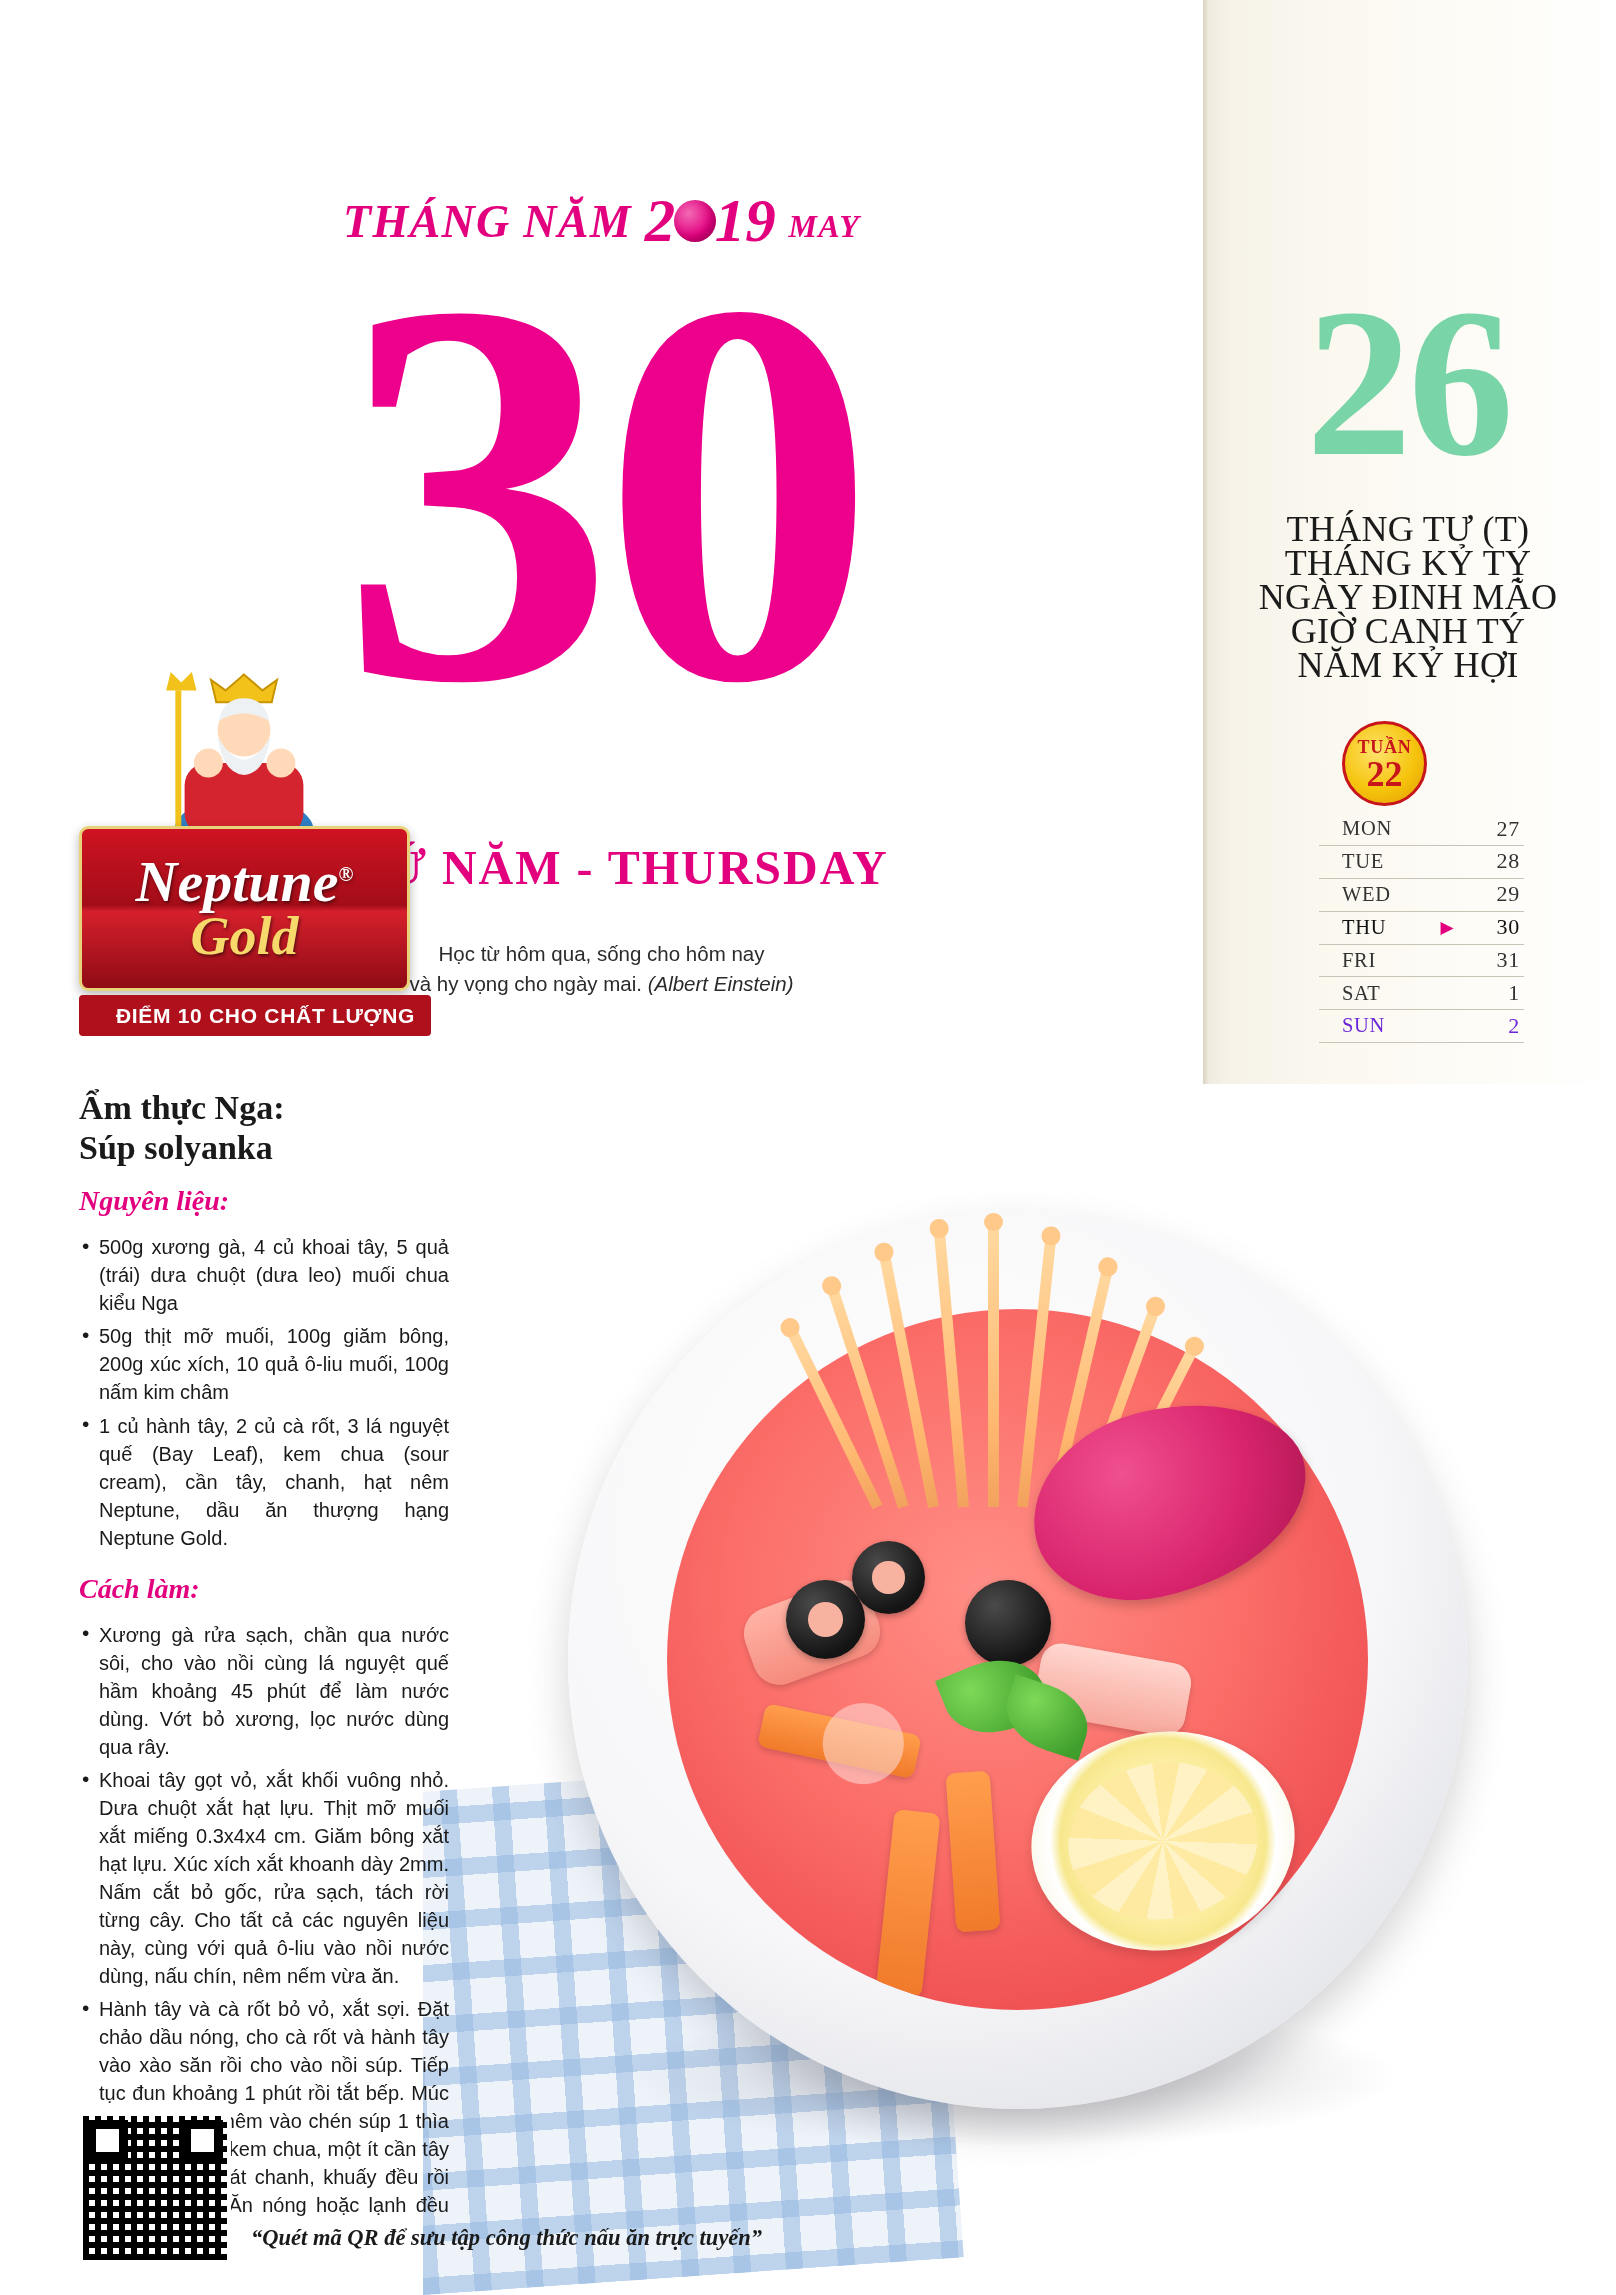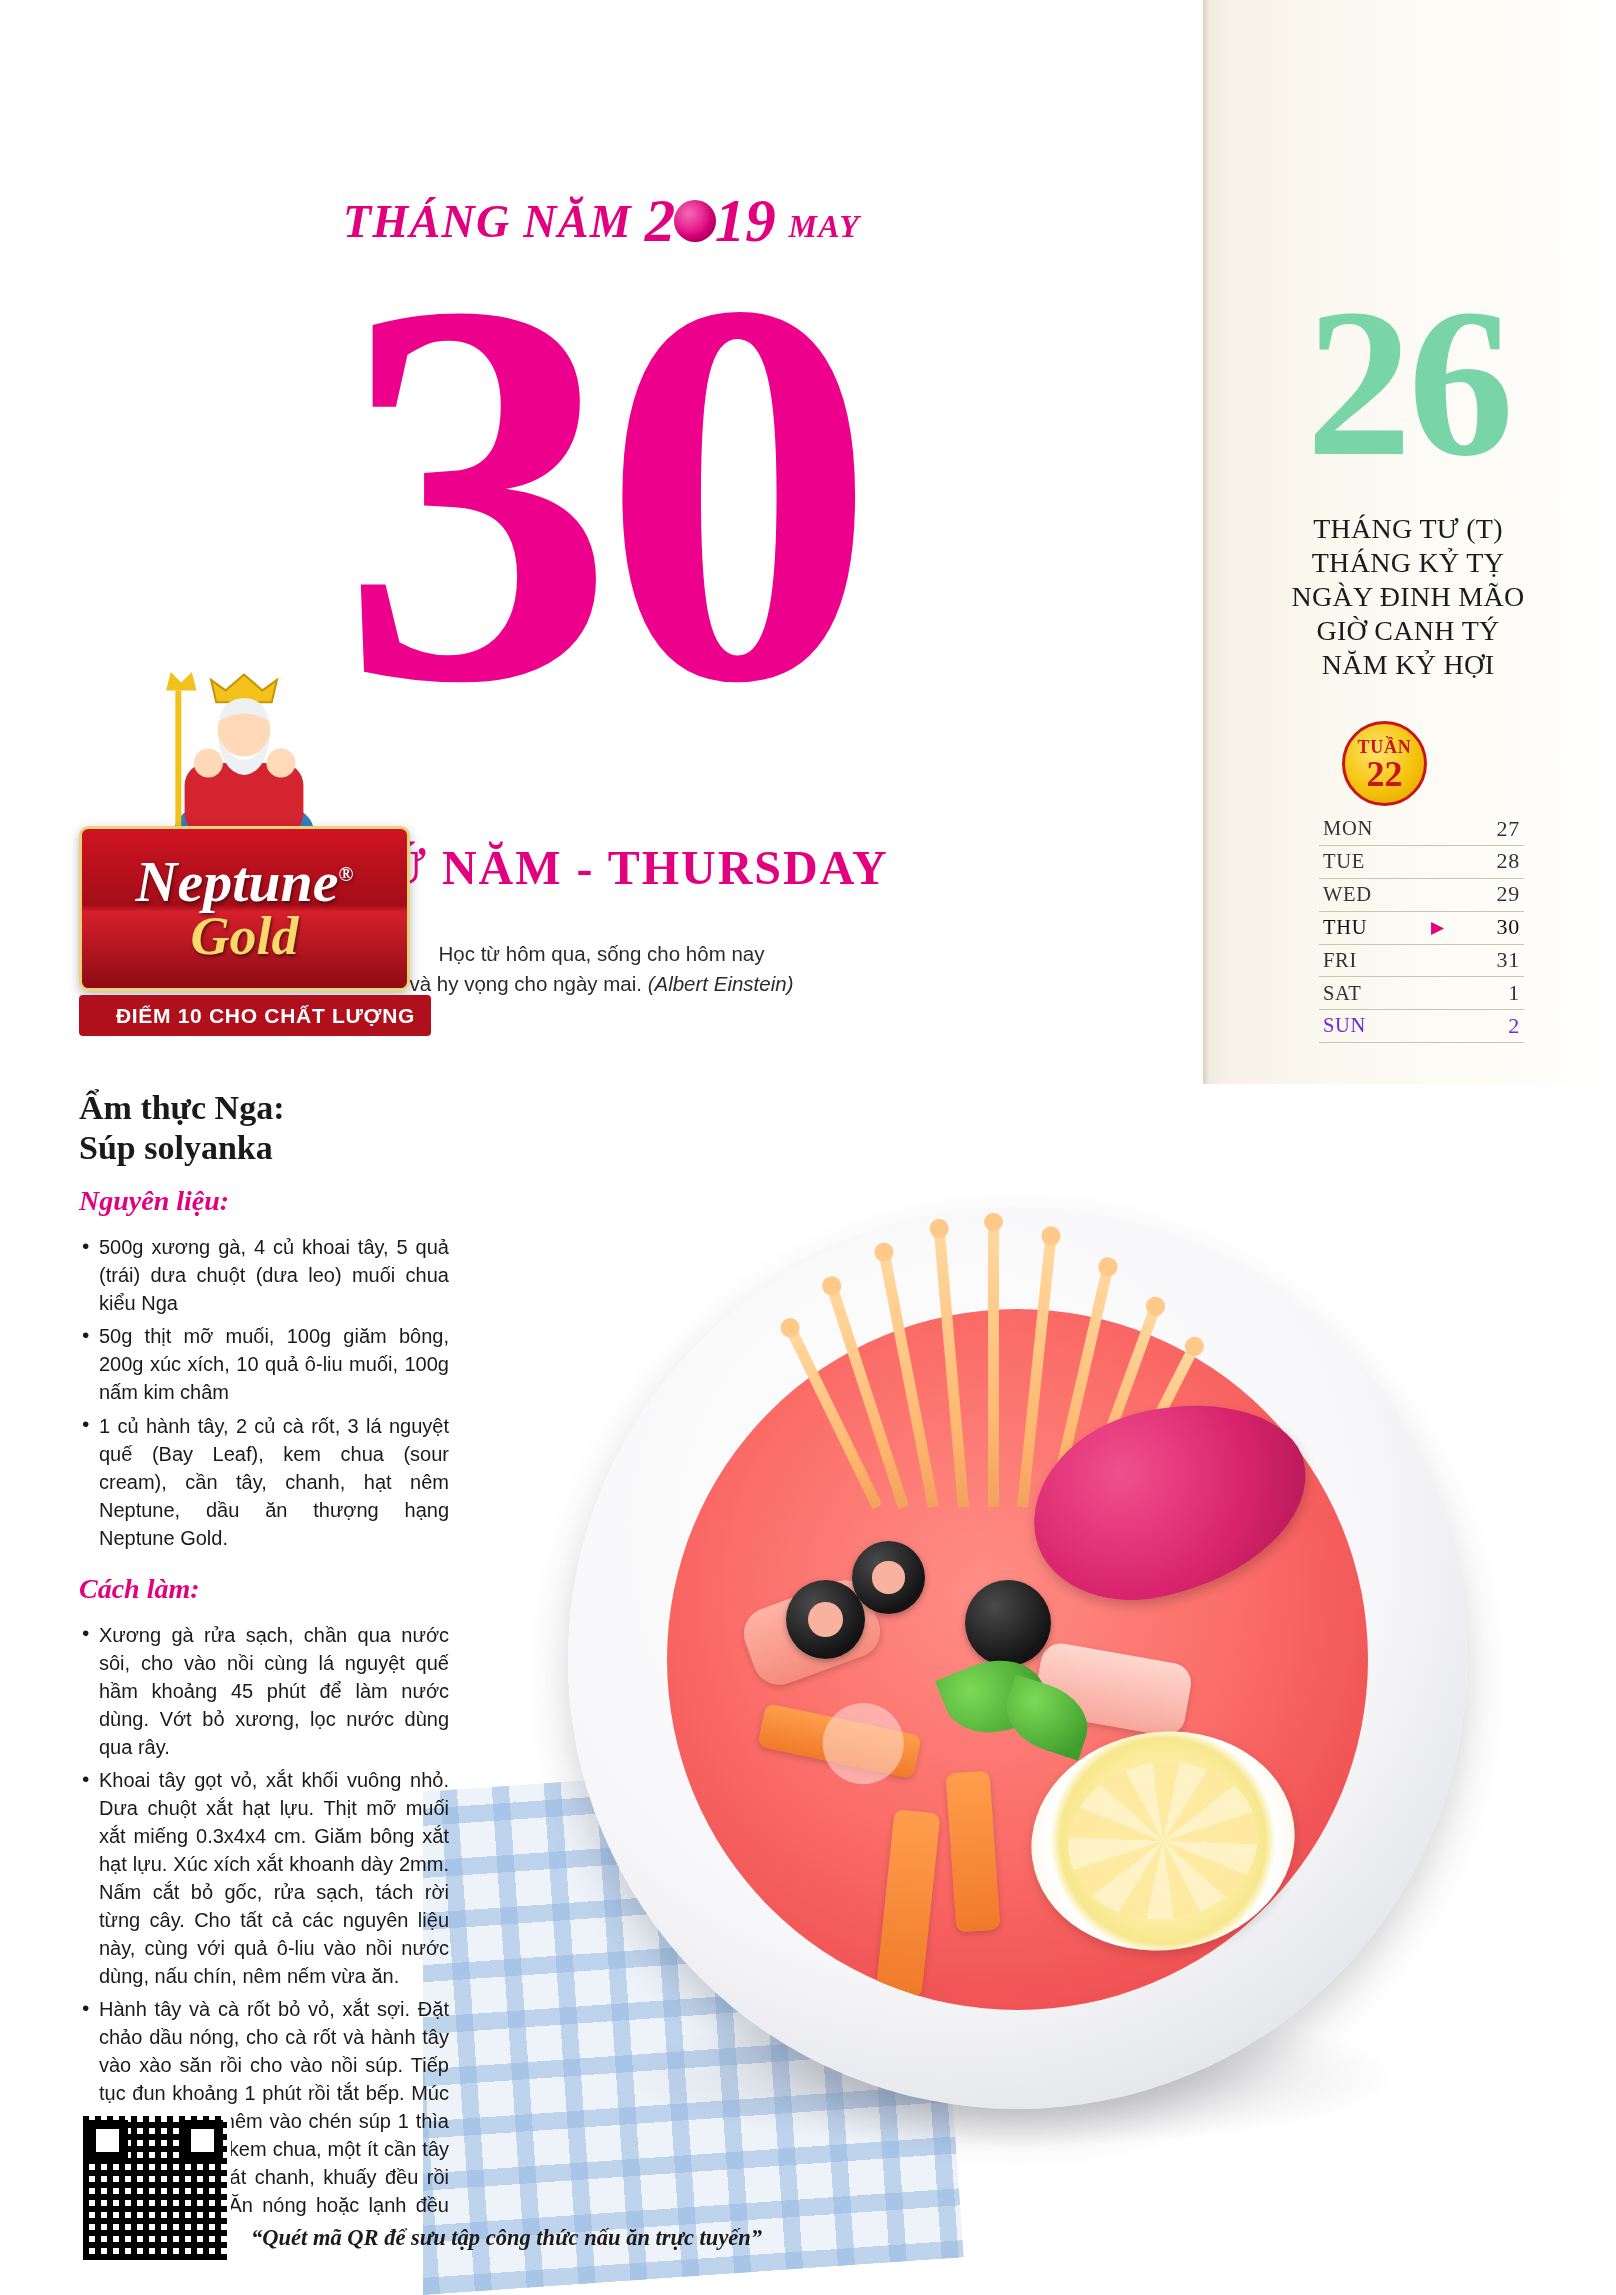--- a/index.html
+++ b/index.html
@@ -119,21 +119,21 @@
     line-height: 198px;
     color: #79d5a8;
     letter-spacing: -4px;
   }
   .lunar-lines {
     position: absolute;
     left: 1236px; top: 512px;
     width: 344px;
     text-align: center;
     font-family: "Liberation Serif", serif;
-    font-size: 28px;
+    font-size: 36px;
     line-height: 34px;
     color: #1b1b1b;
     letter-spacing: 0.3px;
   }
 
   .week-badge {
     position: absolute;
     left: 1342px; top: 721px;
     width: 85px; height: 85px;
     border-radius: 50%;
@@ -157,21 +157,21 @@
   .mini-row {
     display: flex;
     align-items: center;
     justify-content: space-between;
     border-bottom: 0.7px solid #c9c4b6;
     padding: 2.6px 4px 3.3px 4px;
     font-size: 20.5px;
     color: #333;
     letter-spacing: 0.7px;
   }
-  .mini-row .d { width: 79px; text-align: left; }
+  .mini-row .d { width: 79px; text-align: left; margin-left: 19px; }
   .mini-row .n { width: 46px; text-align: right; font-size: 22px; }
   .mini-row.sun { color: #6d28d9; }
   .mini-row.today .d, .mini-row.today .n { color: #111; }
   .mini-row .mark {
     color: #e3007f;
     font-size: 17px;
     width: 18.5px;
     text-align: center;
   }
 

